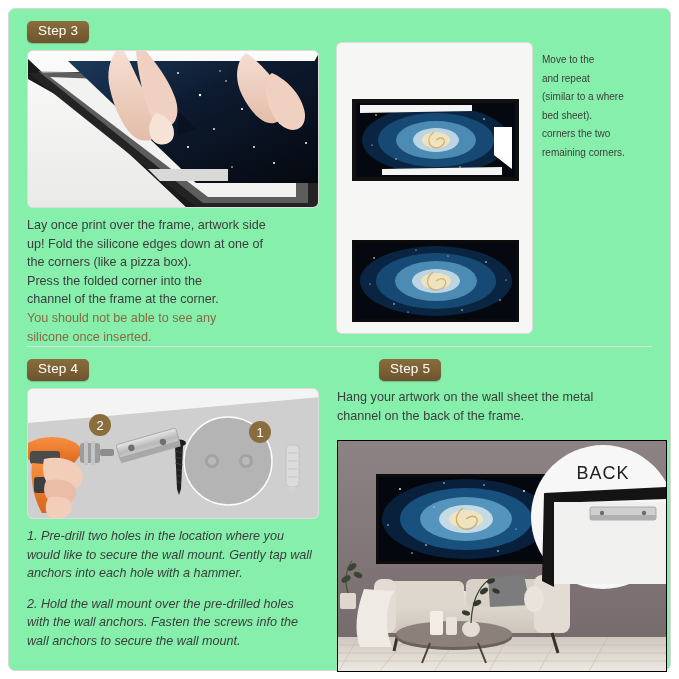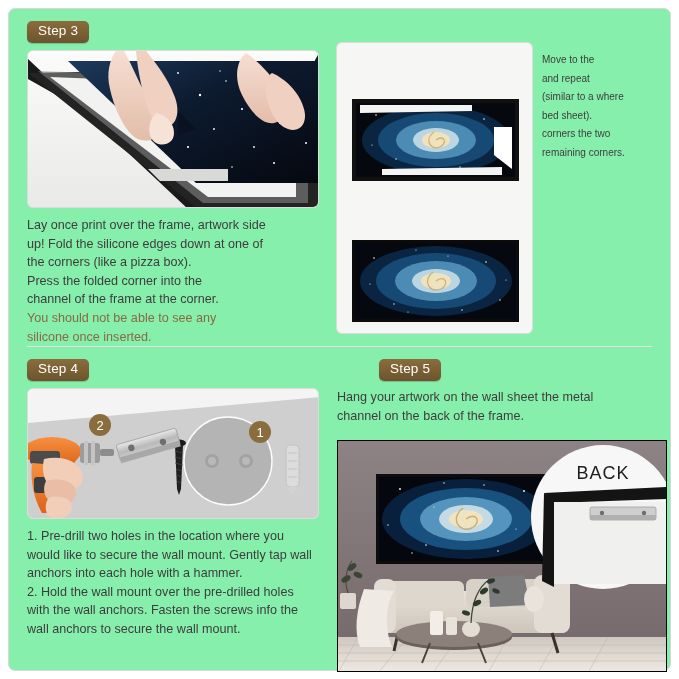--- a/index.html
+++ b/index.html
@@ -81,23 +81,23 @@
   .photo-drill {
     position: absolute; left: 18px; top: 37px;
     width: 292px; height: 131px;
     border: 1px solid #dcdcdc; border-radius: 6px;
     overflow: hidden; background: #e9e9e9;
   }
 
   .text4 {
     position: absolute; left: 18px; top: 176px;
     width: 292px;
-    font-size: 12.6px; line-height: 18.6px; color: #3d3d3d;
-  }
-  .text4 p + p { }
+    font-size: 12.6px; line-height: 18.6px; color: #3d3d3d; font-style: italic;
+  }
+  .text4 p + p { margin-top: 12px; }
 
   
   .sec5 { position: absolute; left: 322px; top: 342px; width: 339px; height: 320px; }
   .sec5 .badge-wrap { position: absolute; left: 8px; top: 8px; padding-left: 40px; }
 
   .text5 {
     position: absolute; left: 6px; top: 37px;
     width: 330px;
     font-size: 12.6px; line-height: 18.6px; color: #3d3d3d;
   }

